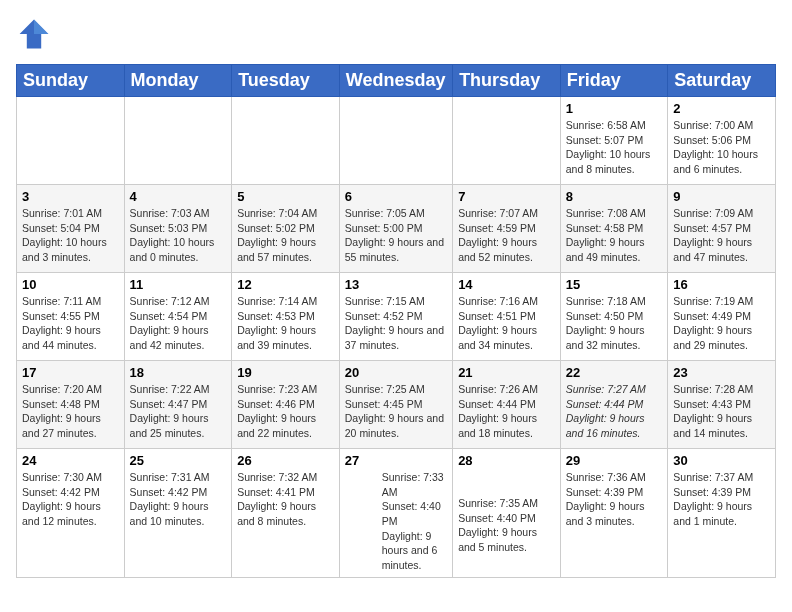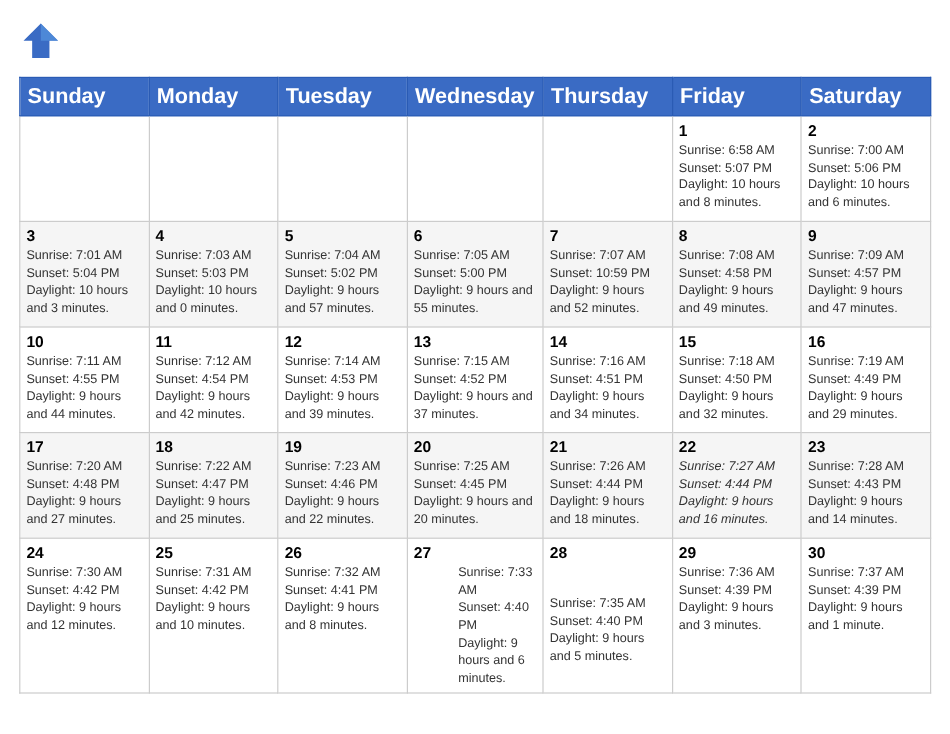--- a/index.html
+++ b/index.html
@@ -156,21 +156,21 @@
         </td>
         <td style="background: rgb(245, 245, 245);">
           <div class="day-number">6</div>
           <div class="day-info" style="white-space: pre-line;">Sunrise: 7:05 AM
 Sunset: 5:00 PM
 Daylight: 9 hours and 55 minutes.</div>
         </td>
         <td style="background: rgb(245, 245, 245);">
           <div class="day-number">7</div>
           <div class="day-info" style="white-space: pre-line;">Sunrise: 7:07 AM
-Sunset: 10:59 PM
+Sunset: 4:59 PM
 Daylight: 9 hours and 52 minutes.</div>
         </td>
         <td style="background: rgb(245, 245, 245);">
           <div class="day-number">8</div>
           <div class="day-info" style="white-space: pre-line;">Sunrise: 7:08 AM
 Sunset: 4:58 PM
 Daylight: 9 hours and 49 minutes.</div>
         </td>
         <td style="background: rgb(245, 245, 245);">
           <div class="day-number">9</div>

